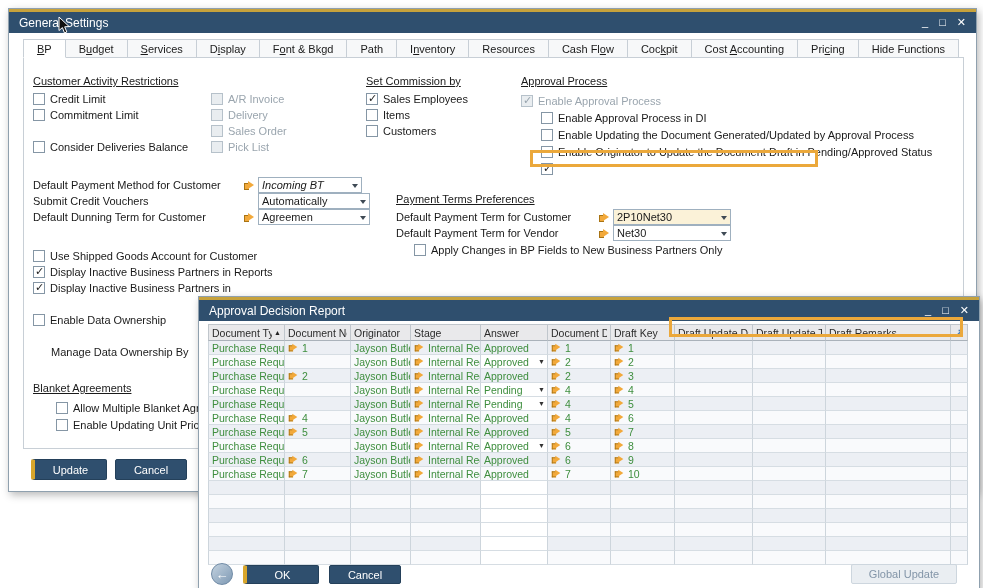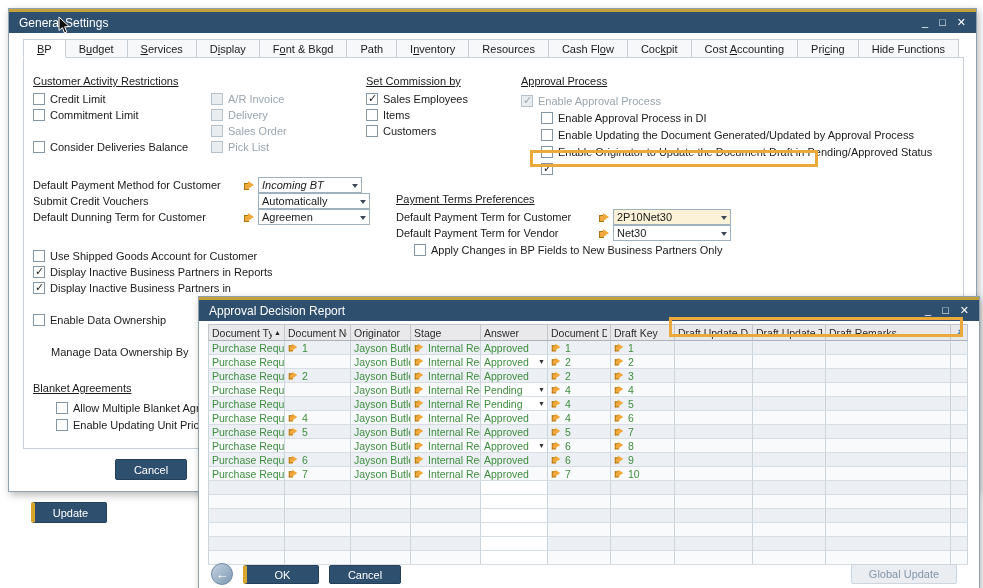--- a/index.html
+++ b/index.html
@@ -200,21 +200,21 @@
       <div class="cbrow h17">
         <span class="cb"></span>
         <span class="cblbl">Allow Multiple Blanket Agreemen</span>
       </div>
       <div class="cbrow h17">
         <span class="cb"></span>
         <span class="cblbl">Enable Updating Unit Price/Plann</span>
       </div>
     </div>
 
-  <button class="btn default" style="left:22px; top:450px; width:76px;margin-top:43px;">Update</button>
+  <button class="btn default" style="left:22px; top:450px; width:76px;">Update</button>
   <button class="btn" style="left:106px; top:450px; width:72px;">Cancel</button>
 
   <div class="rel heading" style="left:357px; top:66px;">Set Commission by</div>
   <div class="rel" id="comm-items" style="left:357px; top:82px;">
       <div class="cbrow">
         <span class="cb checked"></span>
         <span class="cblbl">Sales Employees</span>
       </div>
       <div class="cbrow">
         <span class="cb"></span>

